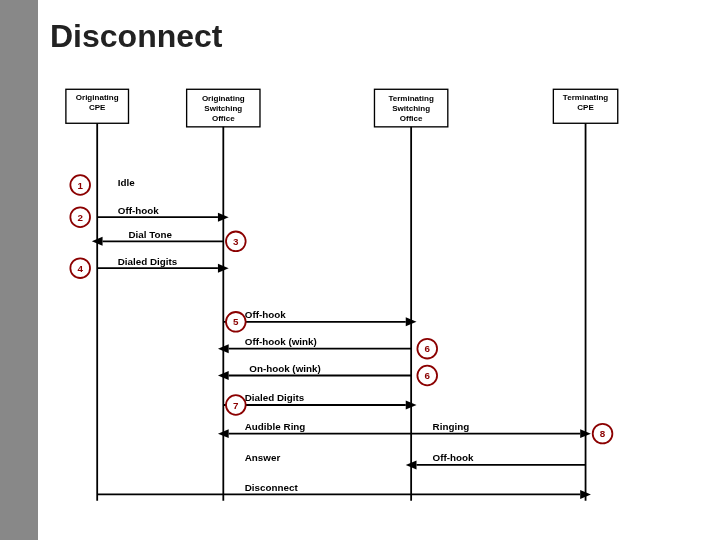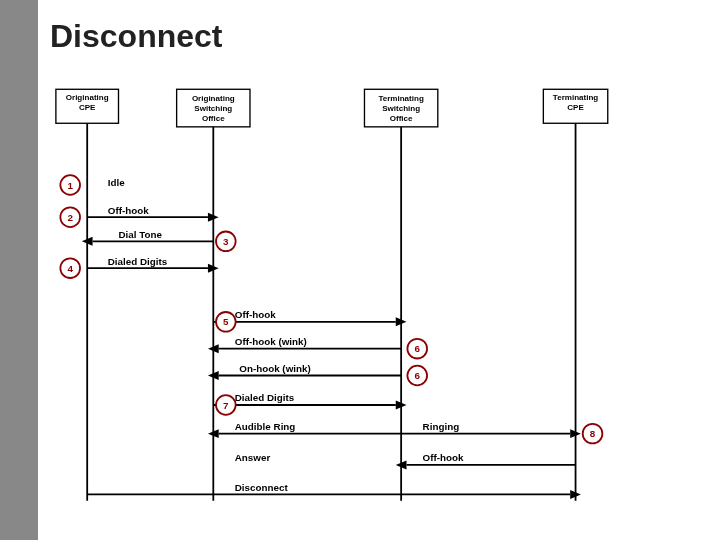--- a/index.html
+++ b/index.html
@@ -26,21 +26,21 @@
       left: 50px;
       top: 18px;
       font-size: 32px;
       font-weight: bold;
       color: #222;
     }
 
     
     .diagram {
       position: absolute;
-      left: 38px;
+      left: 48px;
       top: 60px;
       width: 610px;
       height: 470px;
     }
 
     
     .diagram-svg {
       position: absolute;
       left: 0; top: 0;
       width: 100%;

